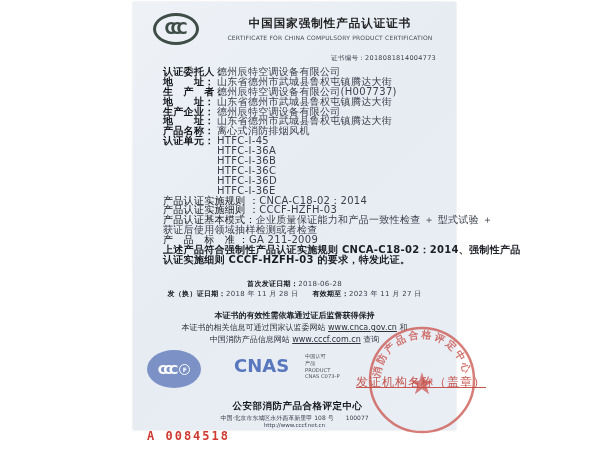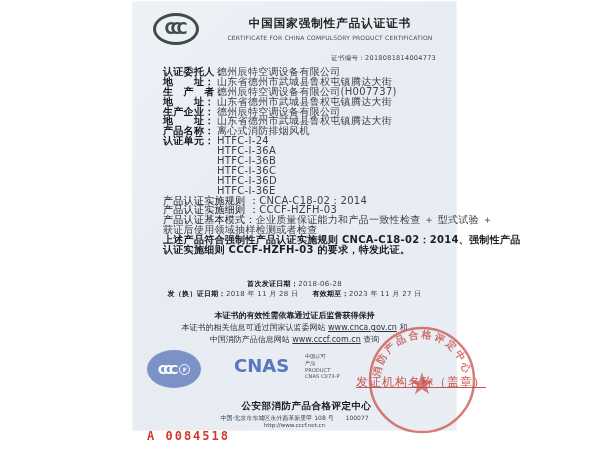--- a/index.html
+++ b/index.html
@@ -66,21 +66,21 @@
     letter-spacing:0;transform:scaleY(.95);line-height:1;
   }
   .cnas-cap{position:absolute;left:172px;top:351px;font-size:5.2px;line-height:6.8px;color:#4c5158;white-space:pre;}
   
   .stamp-svg{position:absolute;left:231px;top:320px;pointer-events:none;}
   .stamp-overlay{
     position:absolute;left:223px;top:372px;font-size:12px;color:#c24a42;white-space:nowrap;
     letter-spacing:1px;opacity:.92;text-decoration:underline;
   }
   
-  .issuer{position:absolute;left:12px;top:398px;width:100%;text-align:center;font-size:9.5px;font-weight:bold;color:#16181c;letter-spacing:.5px;}
+  .issuer{position:absolute;left:3px;top:398px;width:100%;text-align:center;font-size:9.5px;font-weight:bold;color:#16181c;letter-spacing:.5px;}
   .addr{position:absolute;left:0;top:412px;width:100%;text-align:center;font-size:6px;color:#3c414a;white-space:nowrap;}
   .site{position:absolute;left:0;top:420px;width:100%;text-align:center;font-size:5.5px;color:#3c414a;}
   
   .serial{
     position:absolute;left:147px;top:429px;font-family:"DejaVu Sans Mono","Liberation Mono",monospace;
     font-size:12px;color:#d03a30;letter-spacing:2px;font-weight:bold;
   }
 </style>
 </head>
 <body>
@@ -99,31 +99,32 @@
   </div>
 
   <div class="fields">
     <div class="frow"><span class="lb">认证委托人：</span><span>德州辰特空调设备有限公司</span></div>
     <div class="frow"><span class="lb">地　　址：</span><span>山东省德州市武城县鲁权屯镇腾达大街</span></div>
     <div class="frow"><span class="lb">生　产　者：</span><span>德州辰特空调设备有限公司(H007737)</span></div>
     <div class="frow"><span class="lb">地　　址：</span><span>山东省德州市武城县鲁权屯镇腾达大街</span></div>
     <div class="frow"><span class="lb">生产企业：</span><span>德州辰特空调设备有限公司</span></div>
     <div class="frow"><span class="lb">地　　址：</span><span>山东省德州市武城县鲁权屯镇腾达大街</span></div>
     <div class="frow"><span class="lb">产品名称：</span><span>离心式消防排烟风机</span></div>
-    <div class="frow"><span class="lb">认证单元：</span><span>HTFC-I-24</span></div>
+    <div class="frow"><span class="lb">认证单元：</span><span>HTFC-I-45</span></div>
     <div class="frow"><span class="lb"></span><span>HTFC-I-36A</span></div>
     <div class="frow"><span class="lb"></span><span>HTFC-I-36B</span></div>
     <div class="frow"><span class="lb"></span><span>HTFC-I-36C</span></div>
     <div class="frow"><span class="lb"></span><span>HTFC-I-36D</span></div>
     <div class="frow"><span class="lb"></span><span>HTFC-I-36E</span></div>
 
     <div class="frow rule"><span class="lb2">产品认证实施规则 ：</span><span>CNCA-C18-02：2014</span></div>
     <div class="frow rule"><span class="lb2">产品认证实施细则 ：</span><span>CCCF-HZFH-03</span></div>
     <div class="frow rule"><span class="lb2">产品认证基本模式：</span><span>企业质量保证能力和产品一致性检查 ＋ 型式试验 ＋</span></div>
     <div class="frow rule"><span class="lb2"></span><span>获证后使用领域抽样检测或者检查</span></div>
+    <div class="frow rule"><span class="lb2">产　品　标　准 ：</span><span>GA 211-2009</span></div>
 
     <div class="frow stmt">上述产品符合强制性产品认证实施规则 CNCA-C18-02：2014、强制性产品</div>
     <div class="frow stmt">认证实施细则 CCCF-HZFH-03 的要求，特发此证。</div>
   </div>
 
   <div class="dates">
     <div class="dl">
       <b>首次发证日期：</b><span>2018-06-28</span>
     </div>
     <div class="dl">

